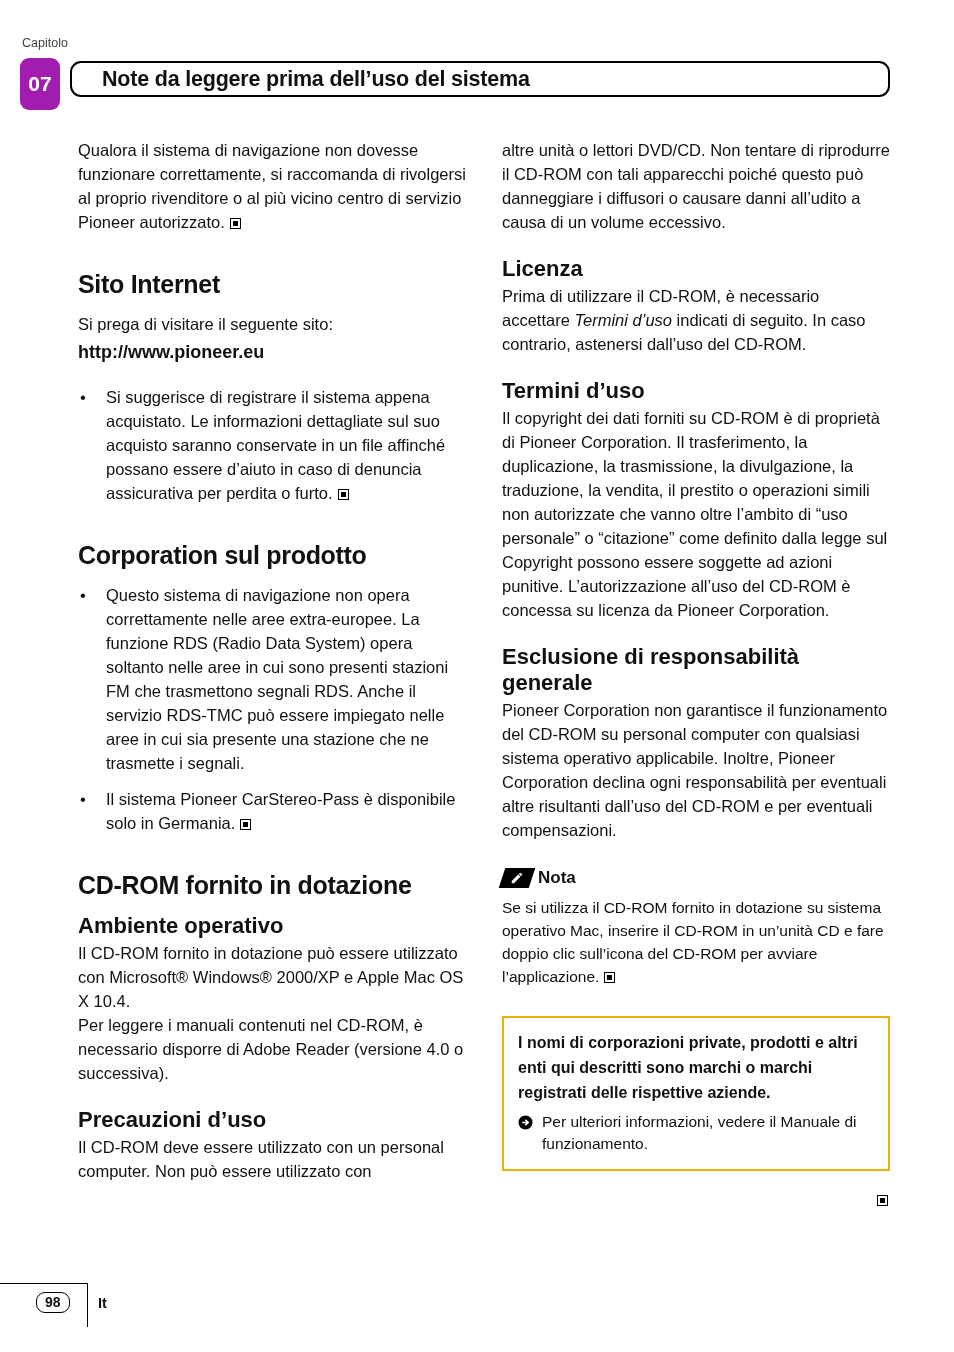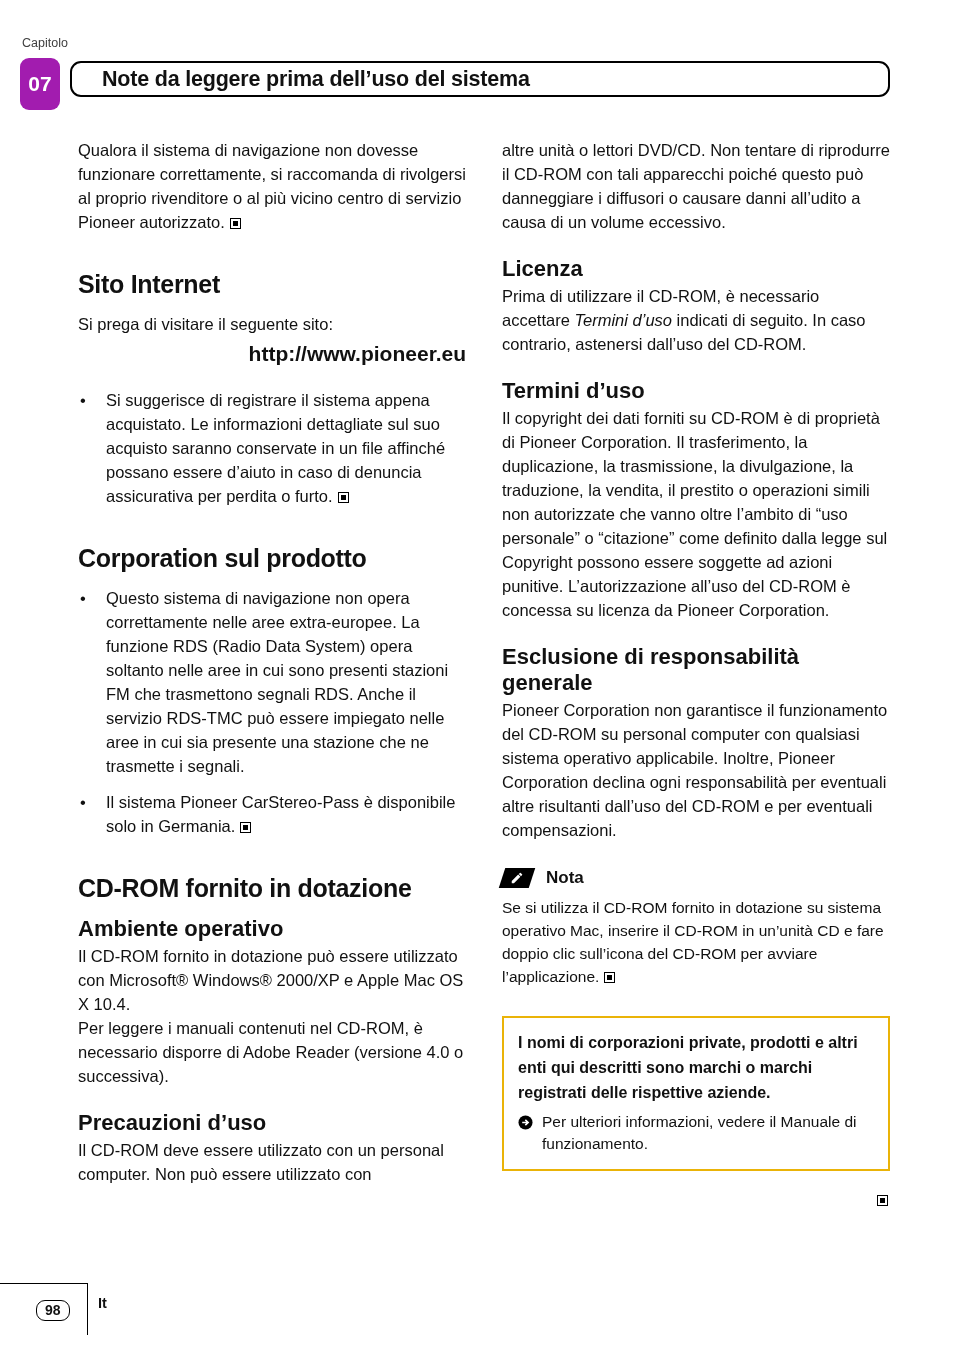--- a/index.html
+++ b/index.html
@@ -39,33 +39,33 @@
     display:flex; gap:36px;
   }
   .col { flex:1; min-width:0; }
   .h1 {
     font-size:25px; font-weight:bold; letter-spacing:-0.3px;
     margin:36px 0 13px;
   }
   .col .h1:first-child { margin-top:0; }
   .p { font-size:16.5px; line-height:24px; }
   .sub { font-size:22px; font-weight:bold; margin:22px 0 2px; }
-  .url-line { font-size:21px; font-weight:bold; text-align:right; margin:6px 0 22px; }
+  .url-line { font-size:18px; font-weight:bold; text-align:left; margin:6px 0 22px; }
   .bullet { display:flex; font-size:16.5px; line-height:24px; margin-top:12px; }
   .bullet .dot { width:28px; flex:0 0 28px; text-align:left; padding-left:2px; }
   .bullet .btext { flex:1; }
   .endmark {
     display:inline-block; width:11px; height:11px;
     background:#000; border:1px solid #000;
     box-shadow: inset 0 0 0 2px #fff;
     margin-left:5px; vertical-align:-1px;
   }
   .italic { font-style:italic; }
   
-  .note-head { display:flex; align-items:center; gap:14px; margin-top:26px; }
+  .note-head { display:flex; align-items:center; gap:6px; margin-top:26px; }
   .note-icon {
     width:30px; height:20px; background:#000;
     transform:skewX(-18deg);
     display:flex; align-items:center; justify-content:center;
   }
   .note-icon svg { transform:skewX(18deg); }
   .note-label { font-size:17px; font-weight:bold; }
   .note-body { font-size:15.5px; line-height:23px; margin-top:8px; }
   
   .tm-box {
@@ -74,21 +74,21 @@
     padding:12px 14px 14px;
   }
   .tm-bold { font-size:16px; font-weight:bold; line-height:25px; }
   .tm-ref { display:flex; font-size:15.5px; line-height:22px; margin-top:6px; }
   .tm-ref .ref-icon { flex:0 0 24px; padding-top:3px; }
   .end-right { text-align:right; margin-top:20px; padding-right:2px; }
   
   .footer { position:absolute; left:0; top:1283px; display:flex; align-items:flex-start; }
   .footer-left {
     width:88px; border-top:1.5px solid #000; border-right:1.5px solid #000;
-    padding:16px 0 14px 36px;
+    padding:8px 0 14px 36px;
   }
   .page-badge {
     display:inline-block;
     border:1.5px solid #000; border-radius:9px;
     padding:1px 8px 2px;
     font-size:14px; font-weight:bold;
   }
   .lang { font-size:14.5px; font-weight:bold; padding:12px 0 0 10px; }
 </style>
 </head>

